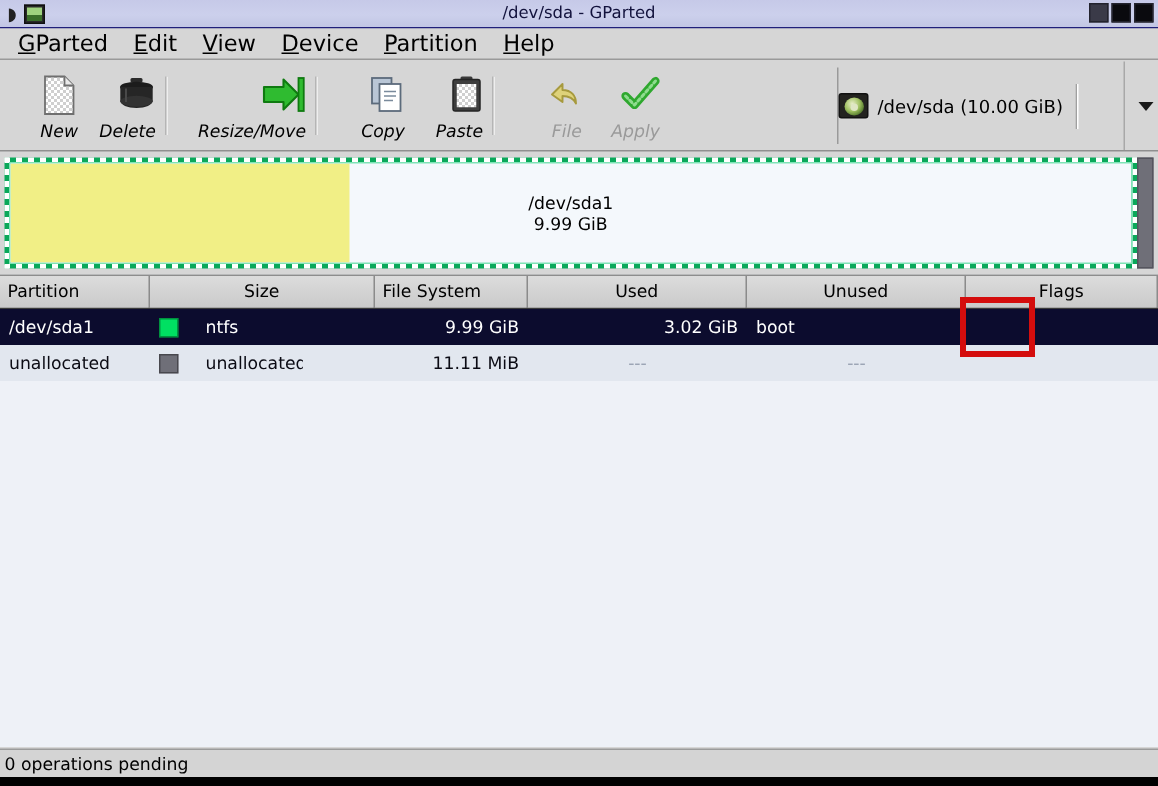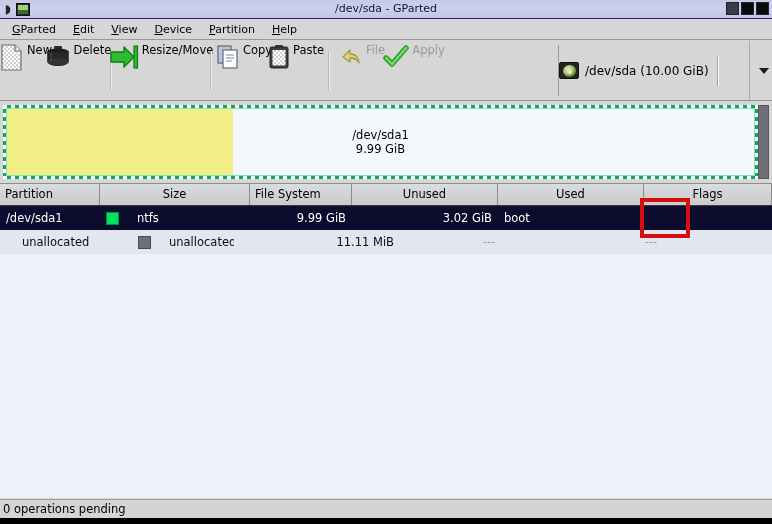--- a/index.html
+++ b/index.html
@@ -69,42 +69,43 @@
   .menubar {
     position: absolute; left: 0; top: 19px;
     width: 772px; height: 21px;
     background: #d6d6d6;
     border-bottom: 1px solid #9a9a9a;
     display: flex; align-items: center;
     padding-left: 4px;
     box-sizing: border-box;
   }
   .menu-item {
-    font-size: 11px; color: #000;
+    font-size: 15px; color: #000;
     padding: 2px 9px 2px 8px;
     line-height: 15px;
     white-space: nowrap;
   }
   .menu-item u { text-decoration: underline; }
 
   
   .toolbar {
     position: absolute; left: 0; top: 41px;
     width: 772px; height: 60px;
     background: #d6d6d6;
     border-bottom: 1px solid #8f8f8f;
     display: flex; align-items: stretch;
     box-sizing: border-box;
   }
   .tool-btn {
     width: 52px;
-    display: flex; flex-direction: row;
-    align-items: flex-start; justify-content: center;
+    display: flex; flex-direction: column;
+    align-items: flex-end; justify-content: center;
     gap: 3px;
     padding-top: 2px;
+    font-style: italic;
   }
   .tool-btn.wide { width: 86px; }
   .tool-icon { height: 28px; display: flex; align-items: center; justify-content: center; }
   .tool-label {
     font-size: 11.5px; color: #000;
     white-space: nowrap;
   }
   .tool-label.dim { color: #9a9a9a; }
   .tool-sep {
     width: 1px; margin: 10px 6px;
@@ -252,21 +253,21 @@
   .td {
     font-size: 11.5px;
     box-sizing: border-box;
     padding: 0 6px;
     white-space: nowrap;
     overflow: hidden;
     line-height: 24px;
   }
   .td.right { text-align: right; }
   .trow.selected .td { color: #ffffff; }
-  .trow.normal .td { color: #0b0b14; margin-left: 16px; }
+  .trow.normal .td { color: #0b0b14; }
   .fs-cell { display: flex; align-items: center; gap: 18px; }
   .swatch {
     width: 13px; height: 13px;
     flex: 0 0 auto;
     border: 1px solid rgba(0,0,0,0.35);
     box-sizing: border-box;
   }
   .dash-cell { color: #9aa3b3 !important; text-align: center; }
 
   
@@ -442,22 +443,22 @@
       </div>
       <div class="unalloc-block" style="background: rgb(111, 111, 120);"></div>
     </div>
   </div>
 
   <div class="table-wrap">
     <div class="thead">
       <div class="th col-part">Partition</div>
       <div class="th col-size center">Size</div>
       <div class="th col-fs">File System</div>
+      <div class="th col-used center">Used</div>
       <div class="th col-unused center">Unused</div>
-      <div class="th col-used center">Used</div>
       <div class="th col-flags center">Flags</div>
     </div>
 
     <div class="trow selected">
       <div class="td col-part">/dev/sda1</div>
       <div class="td col-fs fs-cell">
         <span class="swatch" id="sw0" style="background: rgb(0, 224, 98);"></span>
         <span>ntfs</span>
       </div>
       <div class="td col-size right">9.99 GiB</div>

